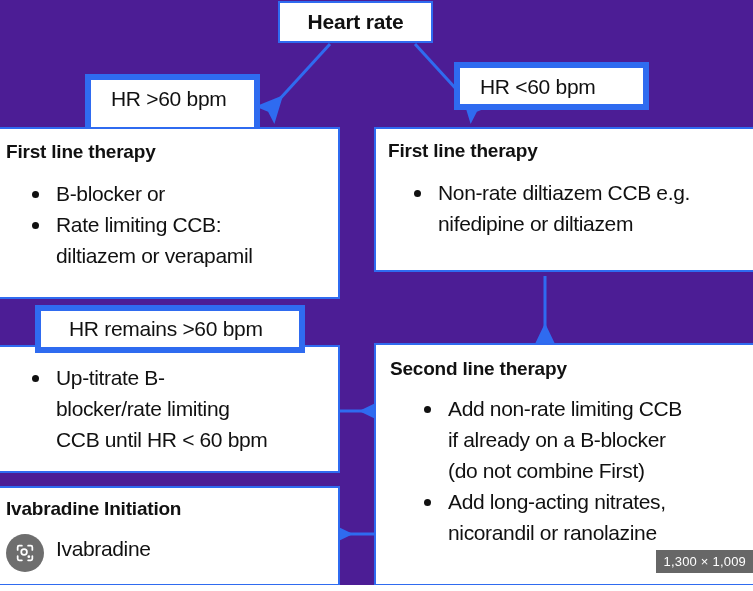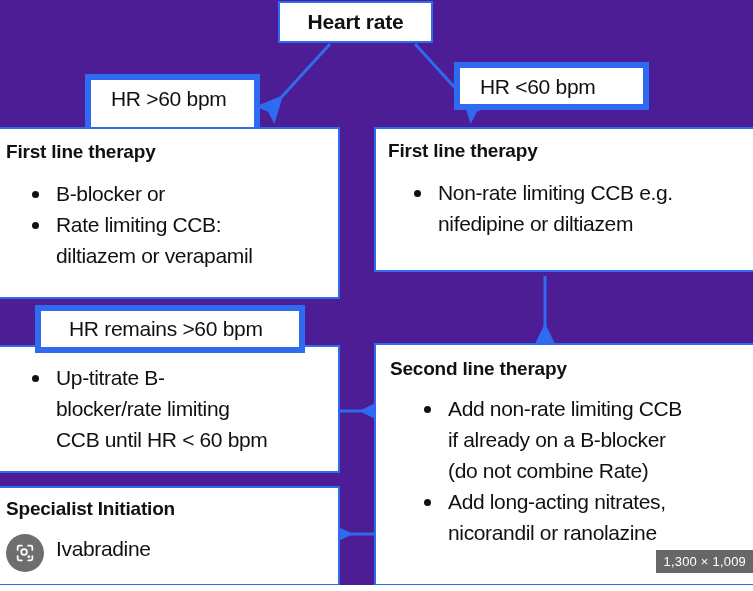--- a/index.html
+++ b/index.html
@@ -231,21 +231,21 @@
         <span>diltiazem or verapamil</span>
       </li>
     </ul>
   </div>
 
   <div class="box" id="first-line-right-box">
     <span class="box-title">First line therapy</span>
     <ul class="bullets">
       <li>
         <span class="bullet-dot"></span>
-        <span>Non-rate limiting CCB e.g.</span>
+        <span>Non-rate diltiazem CCB e.g.</span>
       </li>
       <li style="padding-left:62px;">
         <span>nifedipine or diltiazem</span>
       </li>
     </ul>
   </div>
 
   <svg class="arrow-svg" style="left:536px; top:276px;" width="30" height="68" viewBox="0 0 30 68">
     <defs>
       <marker id="ah-down" markerWidth="9" markerHeight="9" refX="3" refY="4.5" orient="auto">
@@ -286,41 +286,41 @@
   <svg class="arrow-svg" style="left:338px; top:524px;" width="46" height="22" viewBox="0 0 46 22">
     <defs>
       <marker id="ah-left2" markerWidth="9" markerHeight="9" refX="3" refY="4.5" orient="auto">
         <path d="M0,4.5 L9,0.2 L7.4,4.5 L9,8.8 Z" fill="#2f6bf0"></path>
       </marker>
     </defs>
     <line x1="38" y1="10" x2="6" y2="10" stroke="#2f6bf0" stroke-width="3" marker-end="url(#ah-left2)"></line>
   </svg>
 
   <div class="box" id="specialist-box">
-    <span class="box-title">Specialist Initiation</span>
+    <span class="box-title">Ivabradine Initiation</span>
     <ul class="bullets">
       <li>
         <span class="bullet-dot"></span>
         <span>Ivabradine</span>
       </li>
     </ul>
   </div>
 
   <div class="box" id="second-line-box">
     <span class="box-title">Second line therapy</span>
     <ul class="bullets">
       <li>
         <span class="bullet-dot"></span>
         <span>Add non-rate limiting CCB</span>
       </li>
       <li style="padding-left:72px;">
         <span>if already on a B-blocker</span>
       </li>
       <li style="padding-left:72px;">
-        <span>(do not combine Rate)</span>
+        <span>(do not combine First)</span>
       </li>
       <li>
         <span class="bullet-dot"></span>
         <span>Add long-acting nitrates,</span>
       </li>
       <li style="padding-left:72px;">
         <span>nicorandil or ranolazine</span>
       </li>
     </ul>
   </div>

